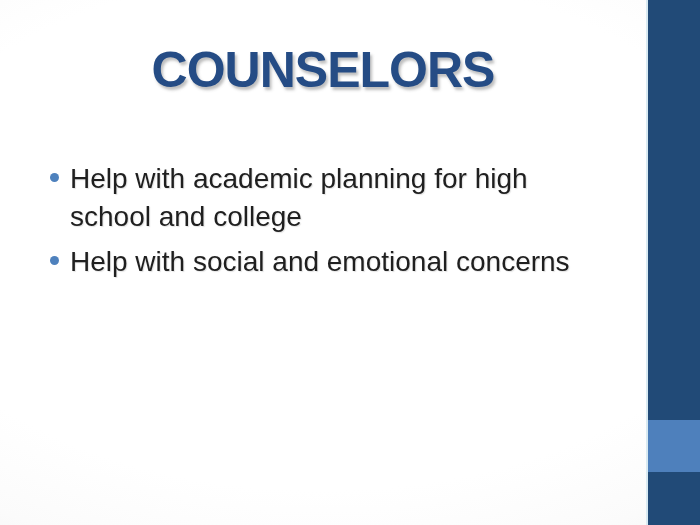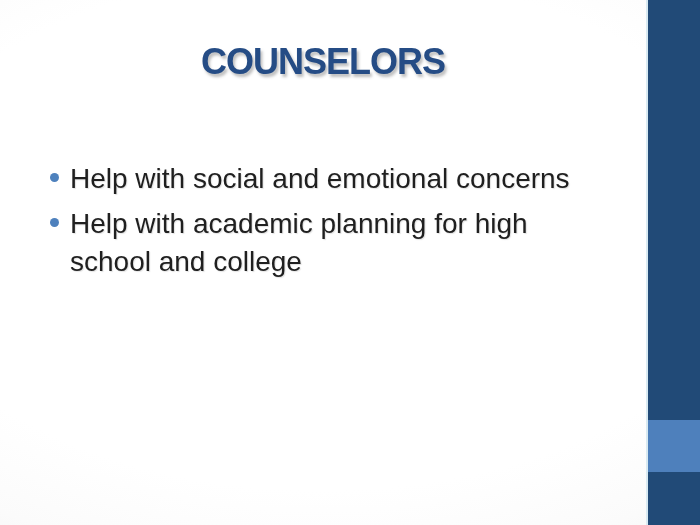--- a/index.html
+++ b/index.html
@@ -25,21 +25,21 @@
                 var(--background-edge-color) 100%);
   }
 
   .slide-title {
     position: absolute;
     top: 41px;
     left: 0;
     width: 646px;
     text-align: center;
     font-family: "Liberation Sans", sans-serif;
-    font-size: 36px;
+    font-size: 50px;
     font-weight: 600;
     letter-spacing: -1px;
     color: var(--title-color);
     text-shadow: 2px 3px 3px rgba(110, 110, 110, 0.45);
     white-space: nowrap;
   }
 
   .bullet-list {
     position: absolute;
     top: 160px;
@@ -90,25 +90,25 @@
 </head>
 <body>
 
 <div class="slide">
 
   <h1 class="slide-title">COUNSELORS</h1>
 
   <ul class="bullet-list">
     <li class="bullet-item">
       <span class="bullet-dot"></span>
-      <span class="bullet-text">Help with social and emotional concerns</span>
+      <span class="bullet-text">Help with academic planning for high school and college</span>
     </li>
     <li class="bullet-item">
       <span class="bullet-dot"></span>
-      <span class="bullet-text">Help with academic planning for high school and college</span>
+      <span class="bullet-text">Help with social and emotional concerns</span>
     </li>
   </ul>
 
   <div class="right-bar">
     <div class="right-bar-accent"></div>
   </div>
 
 </div>
 
 </body></html>

